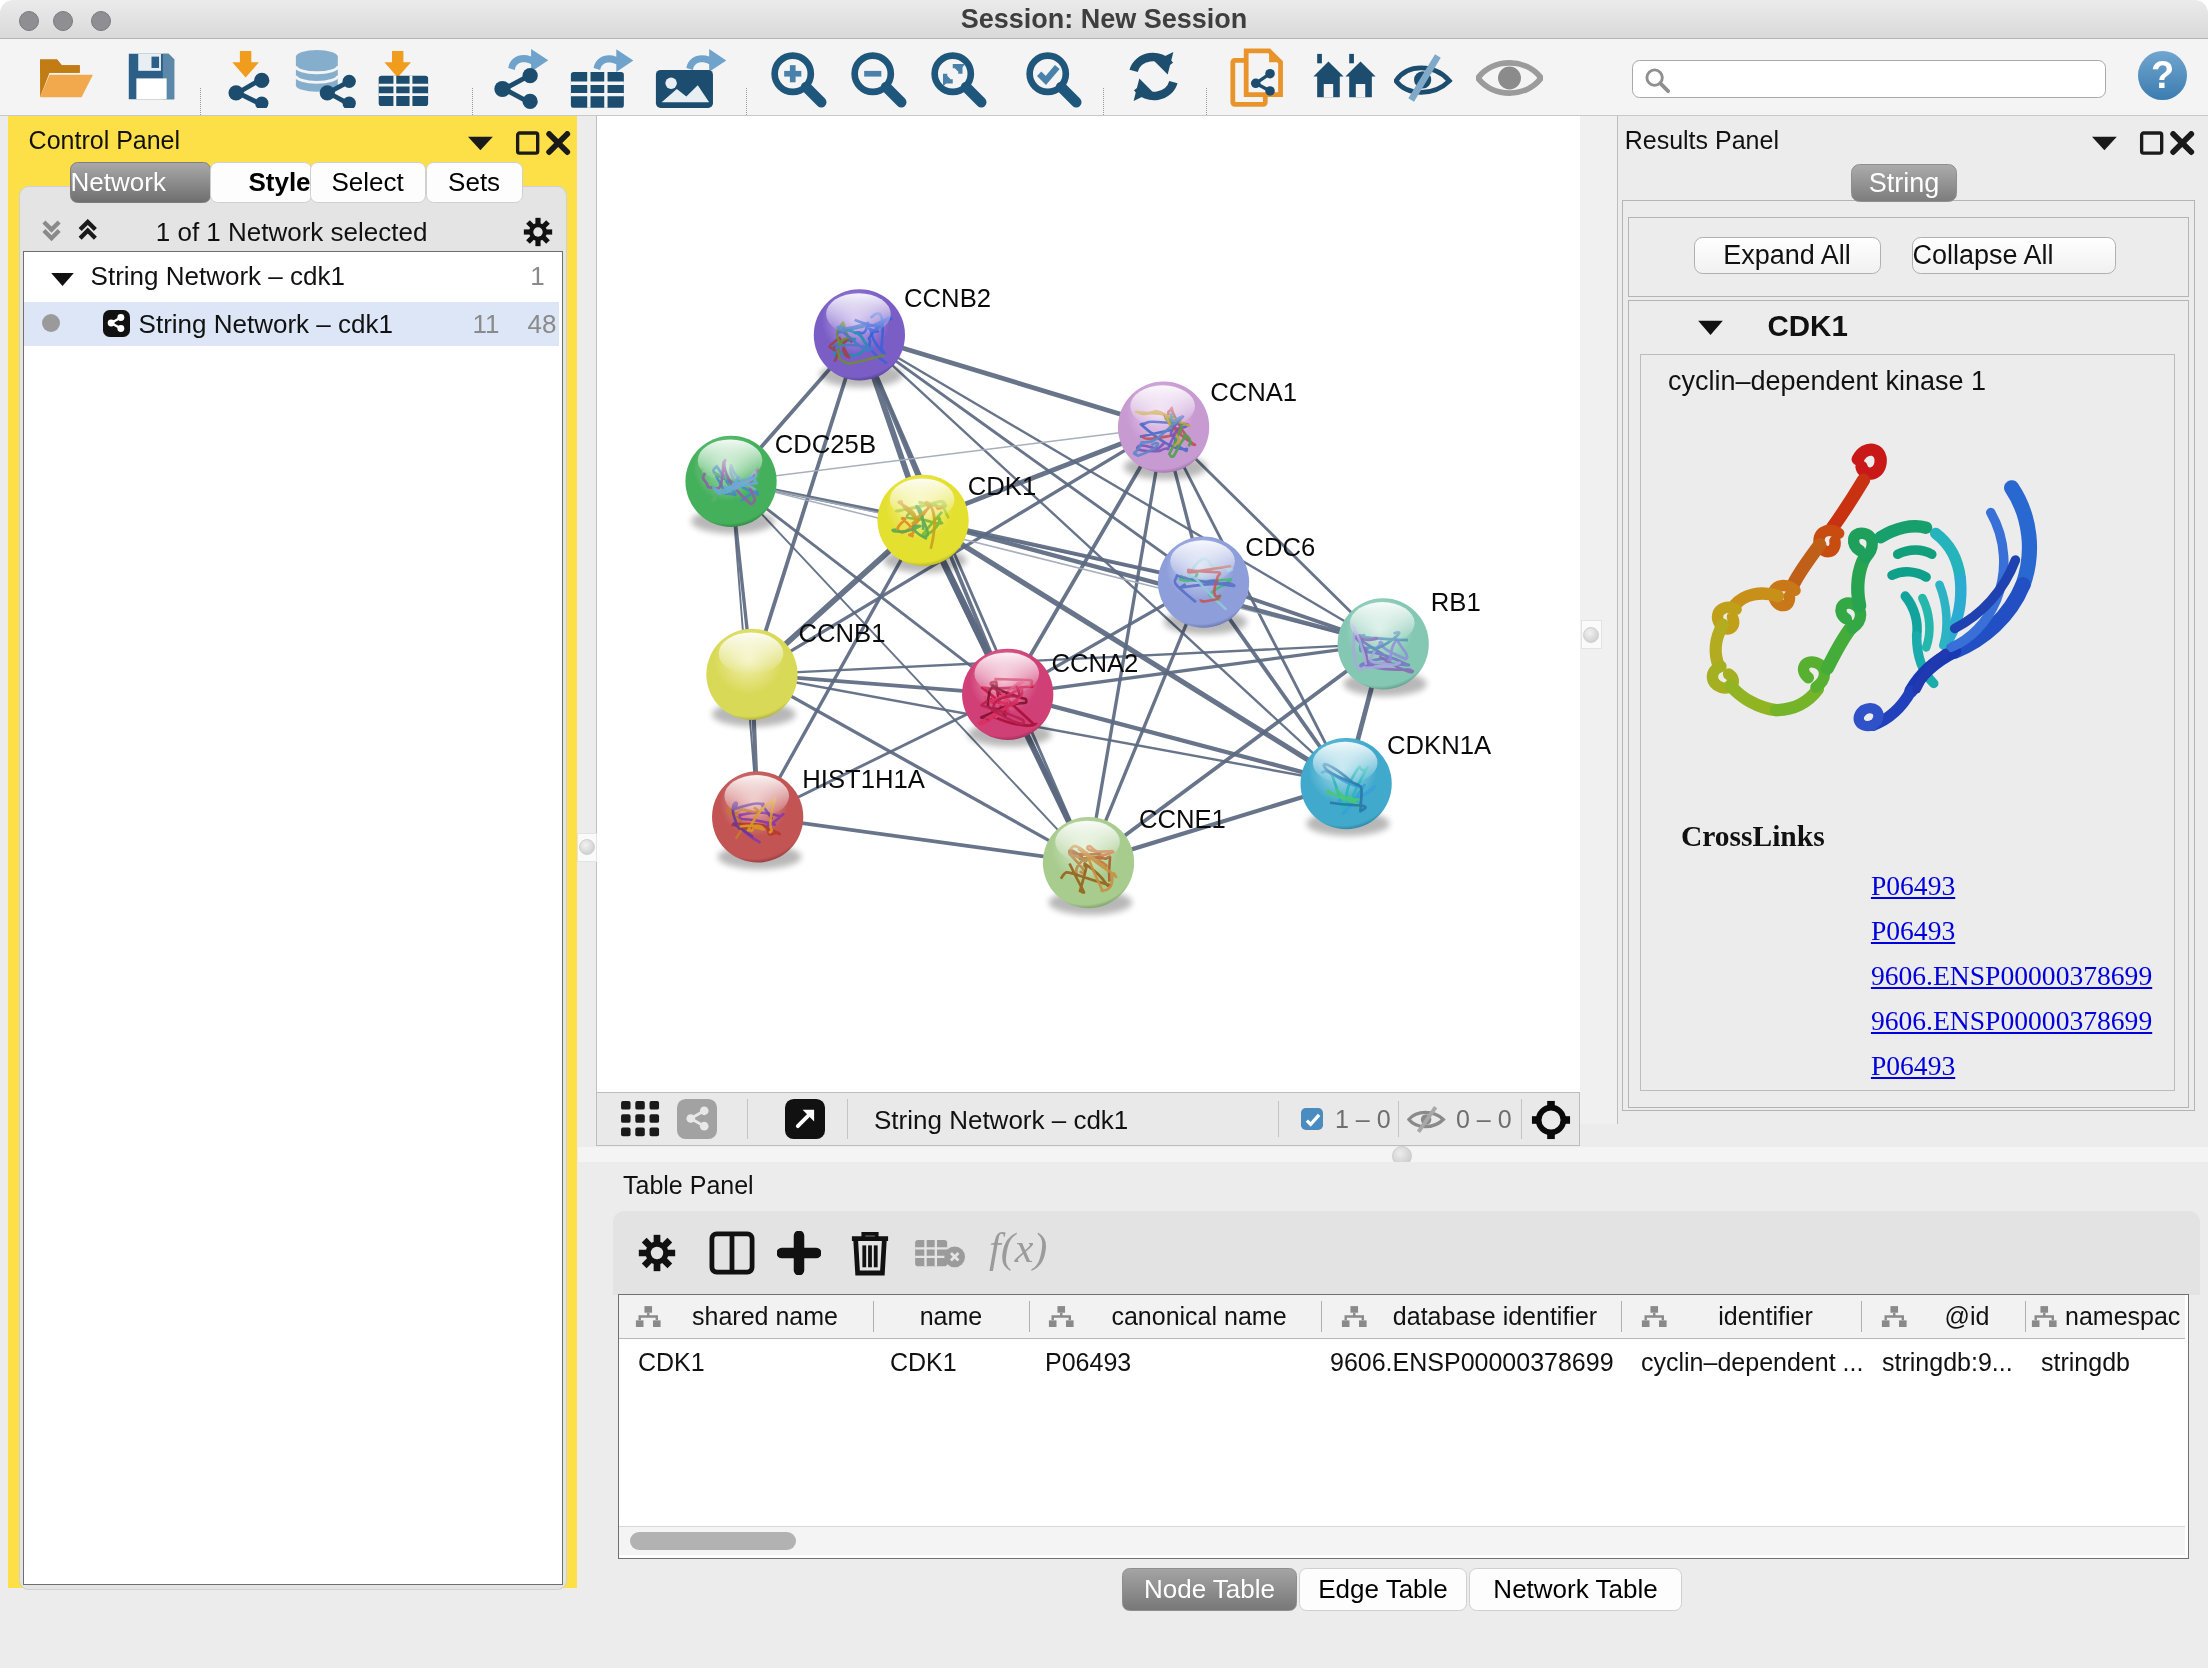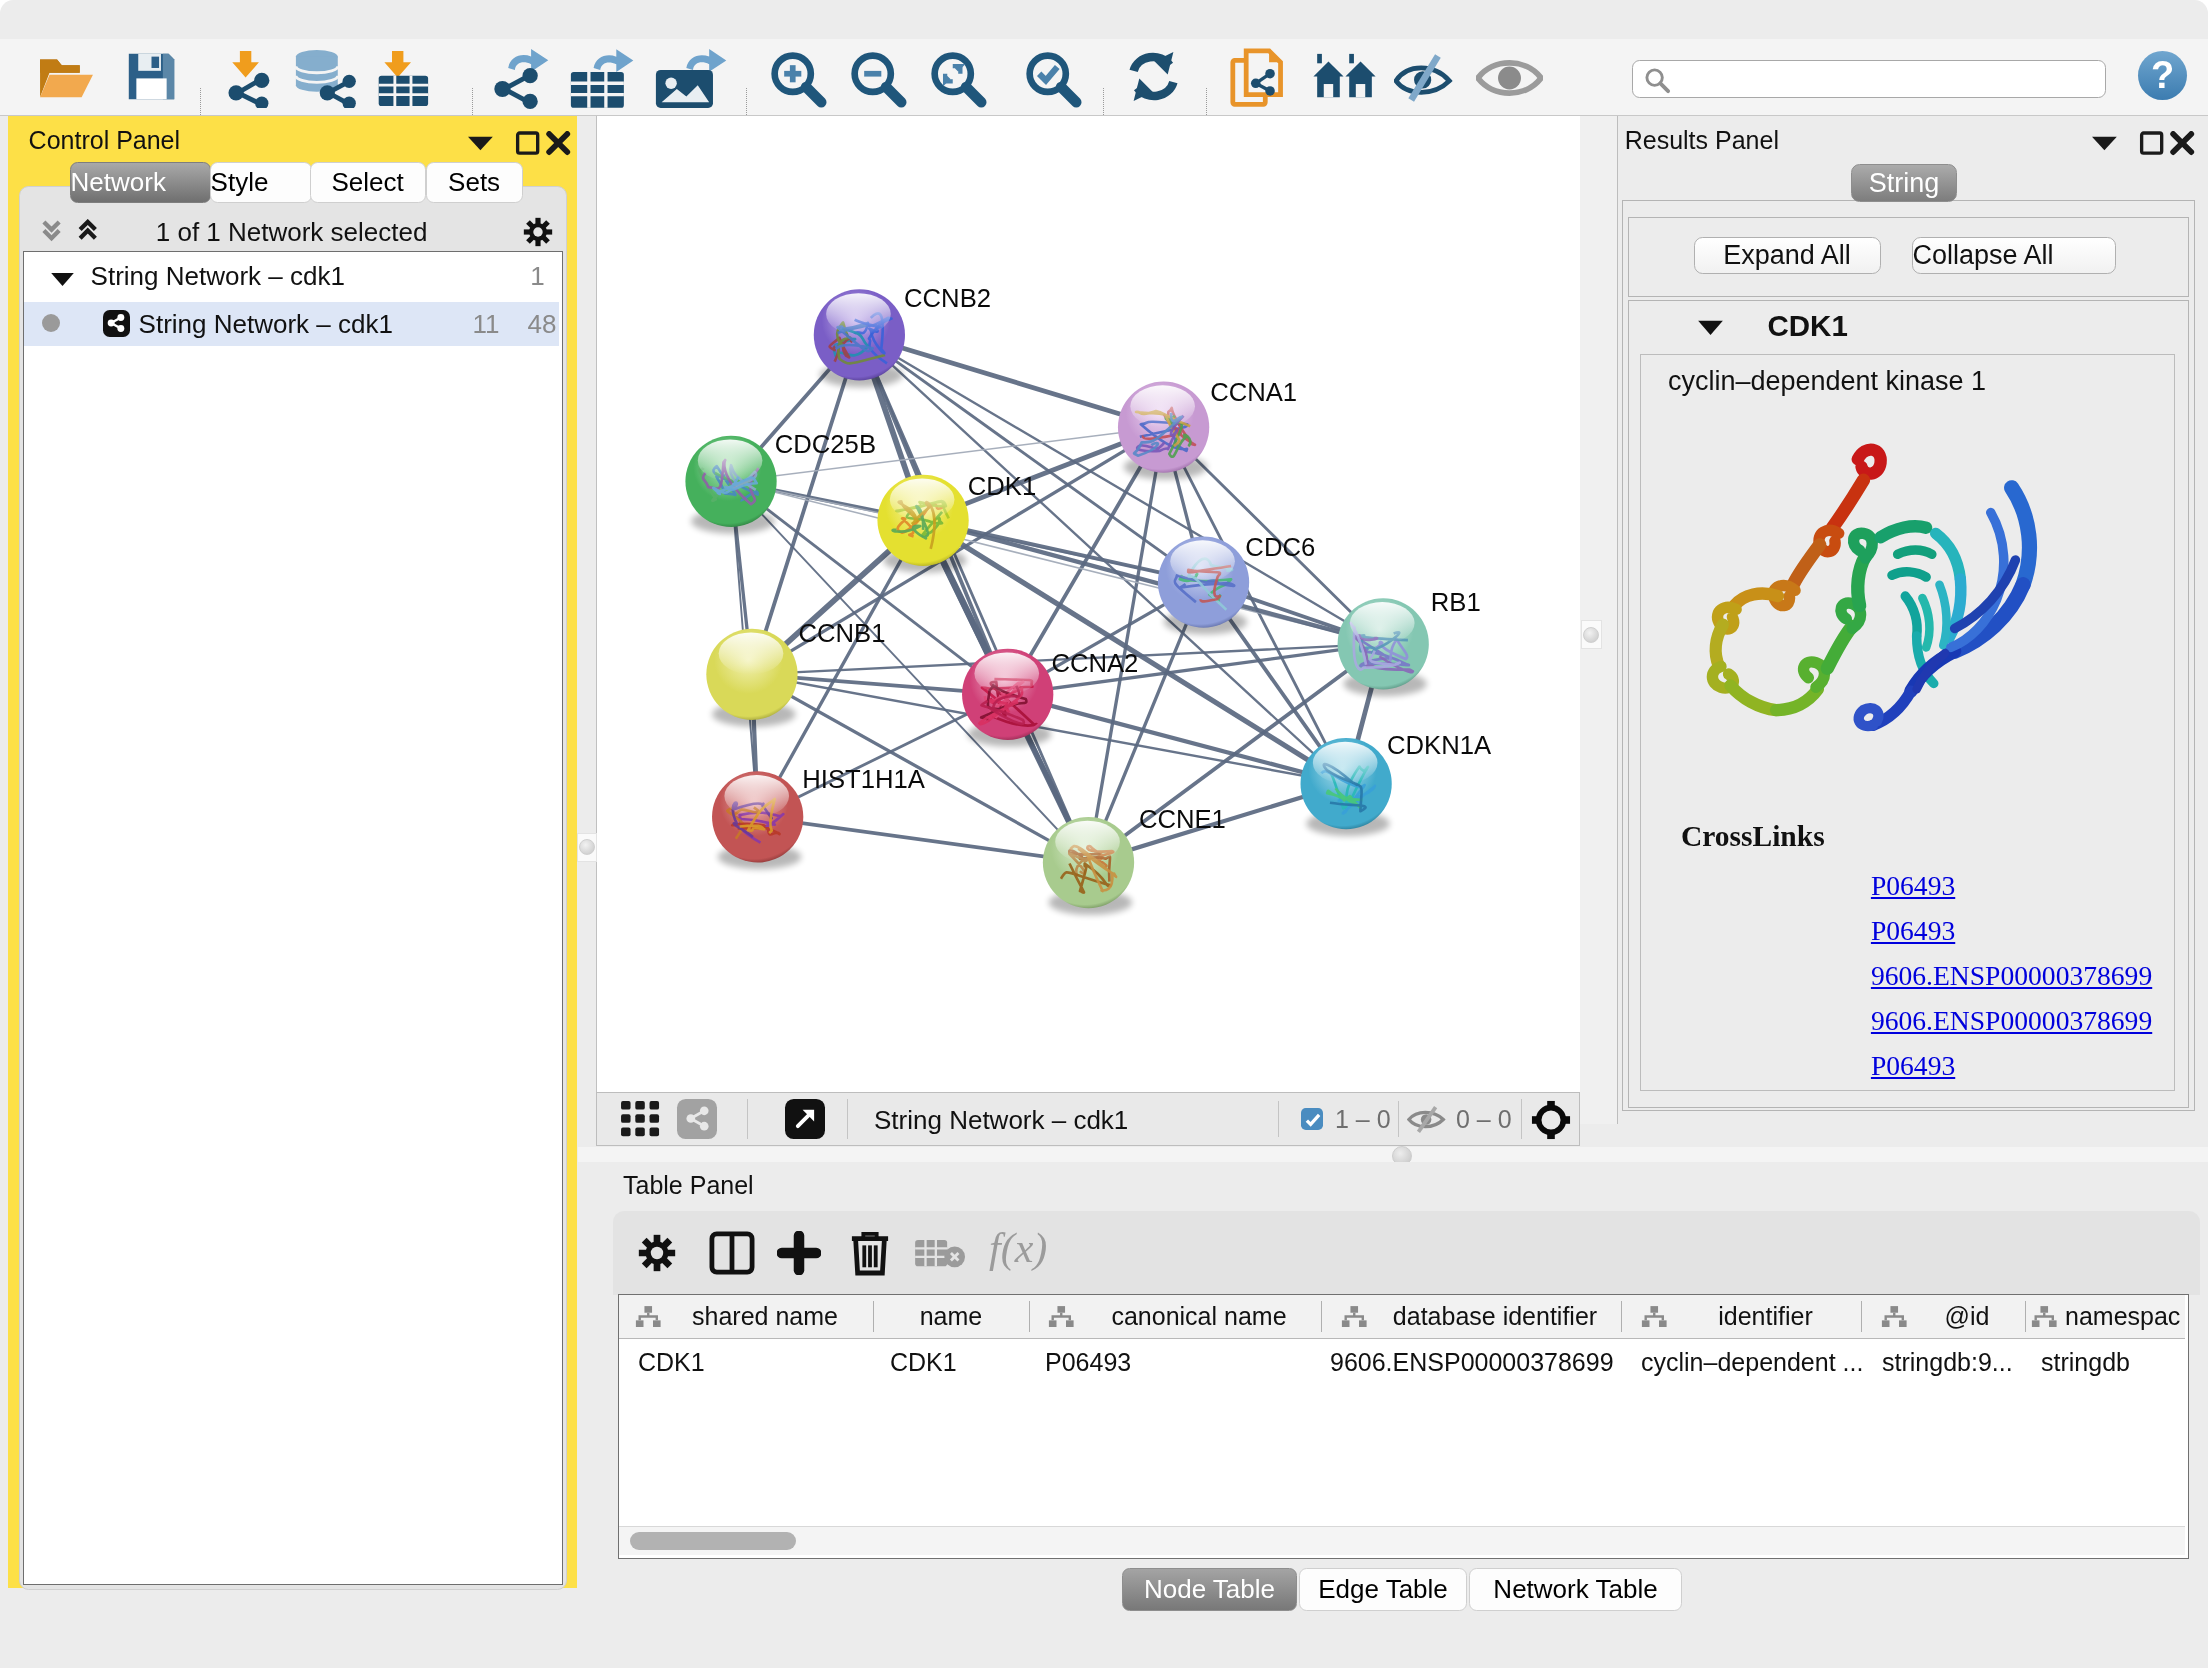--- a/index.html
+++ b/index.html
@@ -4,20 +4,26 @@
 <style>
   html,body{margin:0;padding:0;background:#ffffff;}
   #win{position:relative;width:2208px;height:1668px;background:#ececec;font-family:"Liberation Sans",sans-serif;overflow:hidden;border-radius:13.3px 13.3px 0 0;}
   .abs{position:absolute;}
   .vsep{position:absolute;width:0;border-left:1.9px dotted #9a9a9a;height:55px;top:49px;}
 </style>
 </head>
 <body>
 <div id="win">
 
+  <div class="abs" style="left:0;top:0;width:2208px;height:38px;background:linear-gradient(#ebebeb,#d9d9d9);border-bottom:1px solid #b5b5b5;border-radius:13.3px 13.3px 0 0;">
+    <div class="abs" style="left:19px;top:11.4px;width:18px;height:18px;border-radius:50%;background:#8f8f93;border:1px solid #7a7a7e;"></div>
+    <div class="abs" style="left:53px;top:11.4px;width:18px;height:18px;border-radius:50%;background:#8f8f93;border:1px solid #7a7a7e;"></div>
+    <div class="abs" style="left:91px;top:11.4px;width:18px;height:18px;border-radius:50%;background:#8f8f93;border:1px solid #7a7a7e;"></div>
+    <div class="abs" style="left:0;top:3.8px;width:2208px;text-align:center;font-size:27px;font-weight:bold;color:#3e3e3e;">Session: New Session</div>
+  </div>
 
   <div id="toolbar" class="abs" style="left:0;top:39px;width:2208px;height:76px;background:#f4f4f4;border-bottom:1px solid #c8c8c8;">
 
     <svg class="abs" style="left:38px;top:13.3px;" width="57" height="51" viewBox="0 0 60 54">
       <path d="M2 8 L20 8 L25 14 L44 14 L44 22 L2 22 Z" fill="#b06f10"></path>
       <path d="M2 8 L2 48 L12 22 L44 22 L44 14 L25 14 L20 8 Z" fill="#c17c14"></path>
       <path d="M12 24 L58 24 L46 48 L2 48 Z" fill="#f2a94e"></path>
     </svg>
 
     <svg class="abs" style="left:125px;top:11.4px;" width="53" height="53" viewBox="0 0 56 56">
@@ -207,21 +213,21 @@
       <rect x="52" y="2" width="21" height="21" fill="none" stroke="#1a1a1a" stroke-width="3.5" rx="2"></rect>
       <g stroke="#1a1a1a" stroke-width="6" stroke-linecap="round">
           <line x1="85" y1="3" x2="104" y2="22"></line>
           <line x1="104" y1="3" x2="85" y2="22"></line>
         </g>
     </svg>
 
     <div class="abs" style="left:11.4px;top:70px;width:546px;height:1402px;background:#e4e4e4;border:1.9px solid #d0d0d0;border-radius:9.5px;"></div>
 
     <div class="abs" style="left:62px;top:46px;width:139px;height:39px;background:linear-gradient(#a9a9a9,#6f6f6f);border:1px solid #7e7e7e;border-radius:7.6px;color:#fff;font-size:26px;line-height:39px;">Network</div>
-    <div class="abs" style="left:202px;top:46px;width:100px;height:39px;background:#fdfdfd;border:1px solid #cfcfcf;border-radius:7.6px 7.6px 7.6px 7.6px;color:#000;font-size:26px;text-align:left;line-height:39px;">Style</div>
+    <div class="abs" style="left:202px;top:46px;width:100px;height:39px;background:#fdfdfd;border:1px solid #cfcfcf;border-radius:7.6px 7.6px 7.6px 7.6px;color:#000;font-size:26px;text-align:right;line-height:39px;font-weight:bold;">Style</div>
     <div class="abs" style="left:302px;top:46px;width:114px;height:39px;background:#fdfdfd;border:1px solid #cfcfcf;border-radius:7.6px;color:#000;font-size:26px;text-align:center;line-height:39px;">Select</div>
     <div class="abs" style="left:418px;top:46px;width:95px;height:39px;background:#fdfdfd;border:1px solid #cfcfcf;border-radius:7.6px;color:#000;font-size:26px;text-align:center;line-height:39px;">Sets</div>
 
     <div class="abs" style="left:15px;top:95px;width:538px;height:40px;background:#e4e4e4;">
       <svg class="abs" style="left:19px;top:7.6px;" width="61" height="25" viewBox="0 0 64 26">
         <g fill="none" stroke="#8a8a8a" stroke-width="4.5">
             <polyline points="2,3 10,11 18,3"></polyline>
             <polyline points="2,12 10,20 18,12"></polyline>
           </g>
         <g fill="none" stroke="#1a1a1a" stroke-width="4.5">

